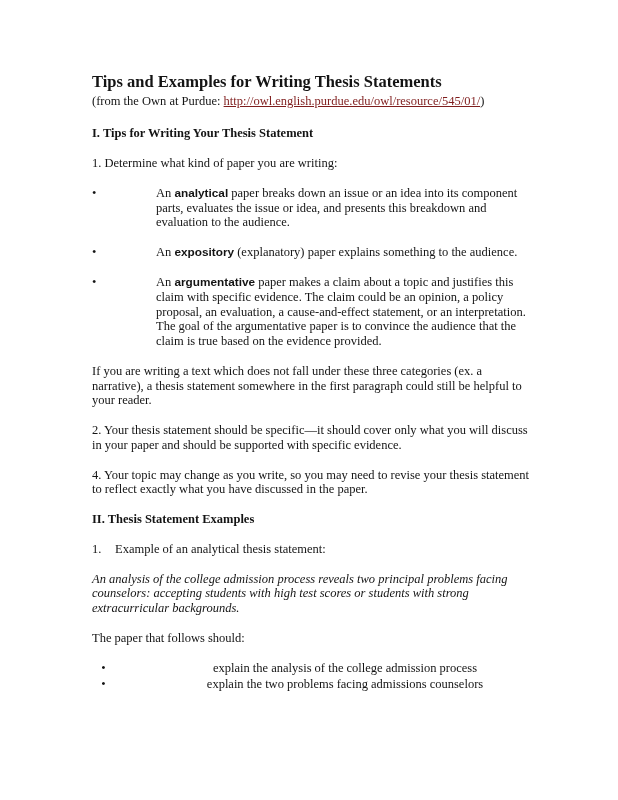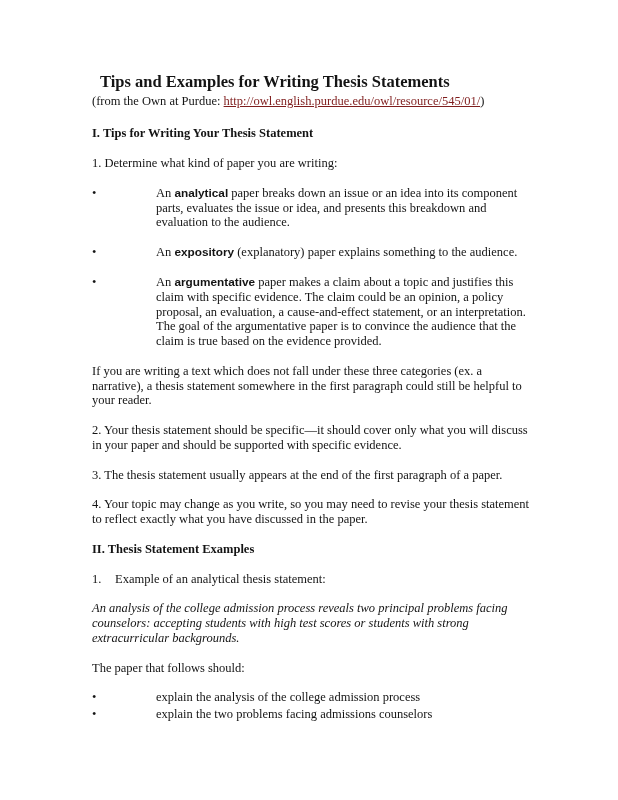--- a/index.html
+++ b/index.html
@@ -16,21 +16,21 @@
     padding: 72px 84px 0 92px;
     font-family: "Liberation Serif", serif;
     font-size: 12.5px;
     line-height: 1.18;
     color: #141414;
     overflow: hidden;
   }
   .doc-title {
     font-size: 16.5px;
     font-weight: bold;
-    margin: 0 0 3px 8px;
+    margin: 0 0 3px 0;
   }
   .source-line {
     margin: 0 0 17px 0;
   }
   .source-link {
     color: #7f1d1d;
     text-decoration: underline;
     cursor: pointer;
   }
   .section-heading {
@@ -40,20 +40,21 @@
   .para {
     margin: 12px 0 15px 0;
   }
   .bullet-row {
     display: flex;
     margin: 0 0 15px 0;
     gap: 41px;
   }
   .bullet-row.tight {
     margin: 0 0 2px 0;
+    text-align: center;
   }
   .bullet-marker {
     flex: none;
     width: 23px;
   }
   .bullet-marker::before {
     content: "\2022";
   }
   .bullet-body {
     flex: 1;
@@ -101,21 +102,20 @@
 
   <div class="bullet-row">
     <span class="bullet-marker"></span>
     <span class="bullet-body"><span>An </span><span class="key-term">argumentative</span><span> paper makes a claim about a topic and justifies this claim with specific evidence. The claim could be an opinion, a policy proposal, an evaluation, a cause-and-effect statement, or an interpretation. The goal of the argumentative paper is to convince the audience that the claim is true based on the evidence provided.</span></span>
   </div>
 
   <p class="para">If you are writing a text which does not fall under these three categories (ex. a narrative), a thesis statement somewhere in the first paragraph could still be helpful to your reader.</p>
 
   <p class="para">2. Your thesis statement should be specific—it should cover only what you will discuss in your paper and should be supported with specific evidence.</p>
 
-  <p class="para">3. The thesis statement usually appears at the end of the first paragraph of a paper.</p>
 
   <p class="para">4. Your topic may change as you write, so you may need to revise your thesis statement to reflect exactly what you have discussed in the paper.</p>
 
   <div class="section-heading">II. Thesis Statement Examples</div>
 
   <div class="num-row">
     <span class="num-col">1.</span>
     <span>Example of an analytical thesis statement:</span>
   </div>
 

